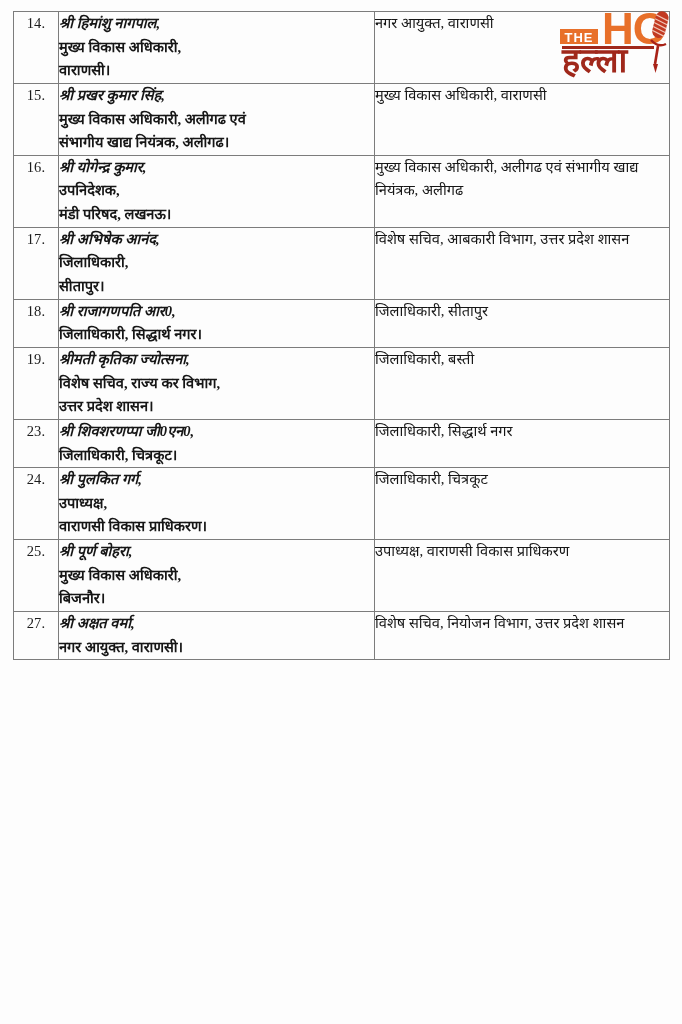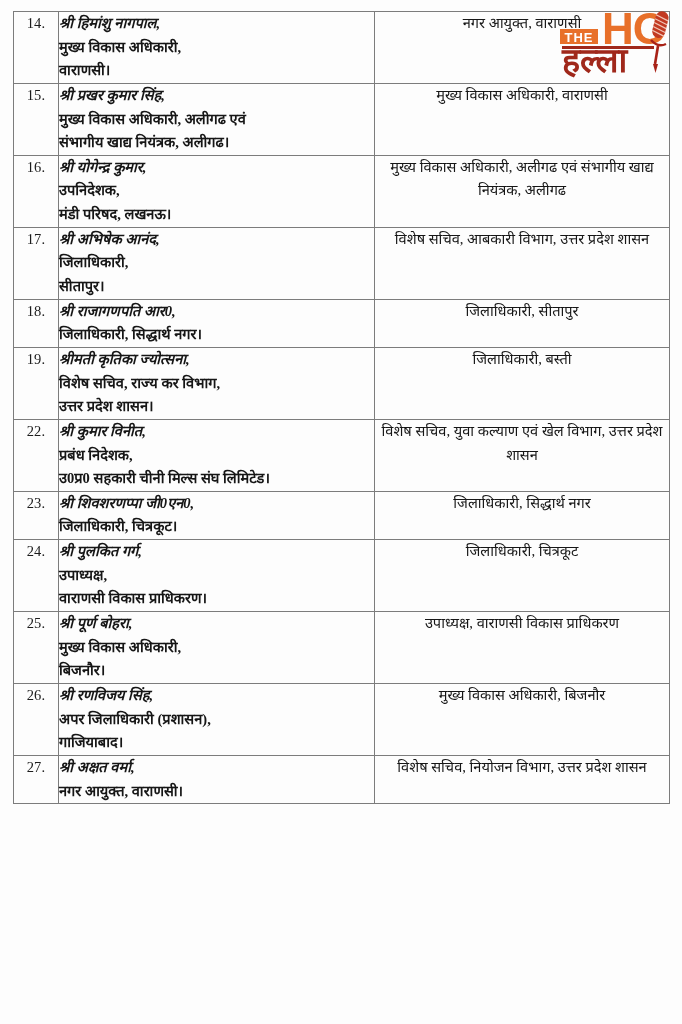--- a/index.html
+++ b/index.html
@@ -78,21 +78,21 @@
   .cell-from .line:first-child {
     font-weight: 600;
     font-style: italic;
   }
 
   .cell-to {
     padding: 5px 10px 6px 10px;
     font-size: 14.6px;
     color: #161616;
     line-height: 1.62;
-    text-align: center;
+    text-align: left;
     vertical-align: middle;
     font-weight: 500;
   }
   .cell-to .to-text {
     display: block;
   }
 
   
   .logo {
     position: absolute;
@@ -178,31 +178,20 @@
             <td class="cell-from">
               <span class="line">श्रीमती कृतिका ज्योत्सना,</span>
               <span class="line">विशेष सचिव, राज्य कर विभाग,</span>
               <span class="line">उत्तर प्रदेश शासन।</span>
             </td>
             <td class="cell-to">
               <span class="to-text">जिलाधिकारी, बस्ती</span>
             </td>
           </tr>
           <tr>
-            <td class="cell-sno">22.</td>
-            <td class="cell-from">
-              <span class="line">श्री कुमार विनीत,</span>
-              <span class="line">प्रबंध निदेशक,</span>
-              <span class="line">उ0प्र0 सहकारी चीनी मिल्स संघ लिमिटेड।</span>
-            </td>
-            <td class="cell-to">
-              <span class="to-text">विशेष सचिव, युवा कल्याण एवं खेल विभाग, उत्तर प्रदेश शासन</span>
-            </td>
-          </tr>
-          <tr>
             <td class="cell-sno">23.</td>
             <td class="cell-from">
               <span class="line">श्री शिवशरणप्पा जी0एन0,</span>
               <span class="line">जिलाधिकारी, चित्रकूट।</span>
             </td>
             <td class="cell-to">
               <span class="to-text">जिलाधिकारी, सिद्धार्थ नगर</span>
             </td>
           </tr>
           <tr>
@@ -218,31 +207,20 @@
           </tr>
           <tr>
             <td class="cell-sno">25.</td>
             <td class="cell-from">
               <span class="line">श्री पूर्ण बोहरा,</span>
               <span class="line">मुख्य विकास अधिकारी,</span>
               <span class="line">बिजनौर।</span>
             </td>
             <td class="cell-to">
               <span class="to-text">उपाध्यक्ष, वाराणसी विकास प्राधिकरण</span>
-            </td>
-          </tr>
-          <tr>
-            <td class="cell-sno">26.</td>
-            <td class="cell-from">
-              <span class="line">श्री रणविजय सिंह,</span>
-              <span class="line">अपर जिलाधिकारी (प्रशासन),</span>
-              <span class="line">गाजियाबाद।</span>
-            </td>
-            <td class="cell-to">
-              <span class="to-text">मुख्य विकास अधिकारी, बिजनौर</span>
             </td>
           </tr>
           <tr>
             <td class="cell-sno">27.</td>
             <td class="cell-from">
               <span class="line">श्री अक्षत वर्मा,</span>
               <span class="line">नगर आयुक्त, वाराणसी।</span>
             </td>
             <td class="cell-to">
               <span class="to-text">विशेष सचिव, नियोजन विभाग, उत्तर प्रदेश शासन</span>

